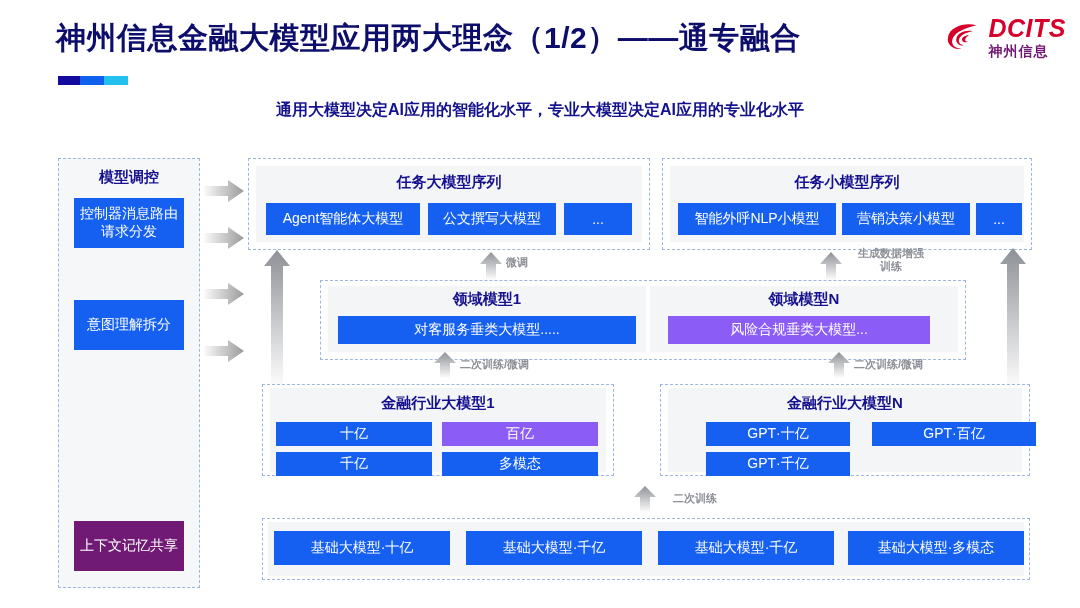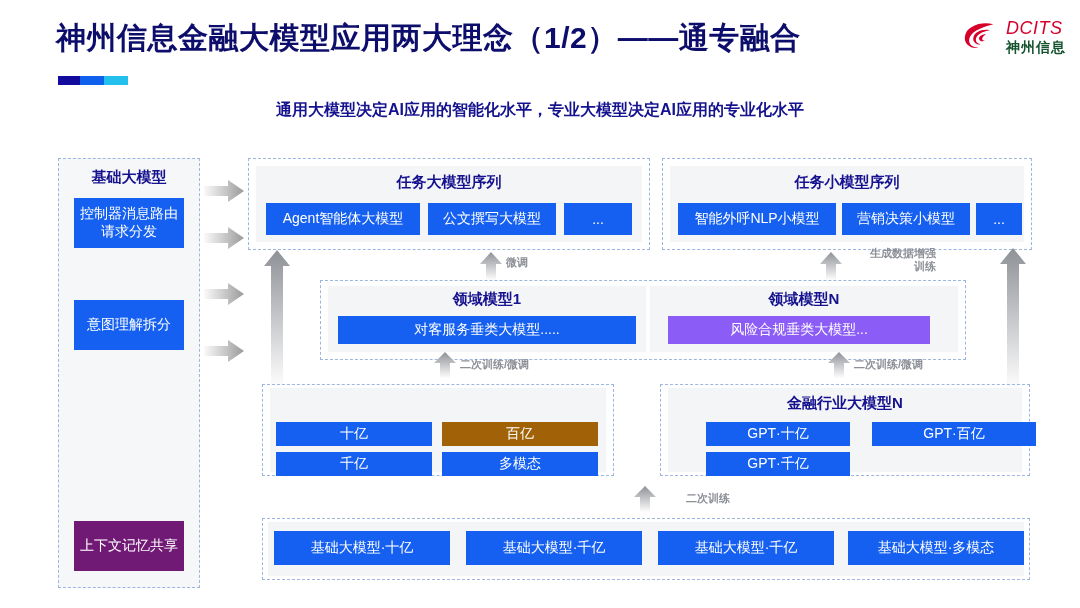--- a/index.html
+++ b/index.html
@@ -19,22 +19,22 @@
   }
   .accent-bar { position: absolute; left: 58px; top: 76px; display: flex; width: 70px; height: 9px; }
   .accent-bar i { display: block; height: 100%; }
   .accent-bar i:nth-child(1) { width: 22px; background: #130a9e; }
   .accent-bar i:nth-child(2) { width: 24px; background: #1060ee; }
   .accent-bar i:nth-child(3) { width: 24px; background: #23c0ee; }
 
   .logo { position: absolute; right: 14px; top: 16px; display: flex; align-items: center; gap: 6px; }
   .logo-mark { width: 40px; height: 40px; }
   .logo-text { display: flex; flex-direction: column; align-items: flex-start; line-height: 1; }
-  .logo-en { font-size: 18px; font-weight: normal; color: #d6002a; letter-spacing: .5px; font-style: italic; }
-  .logo-cn { font-size: 14px; font-weight: bold; color: #14532d; letter-spacing: 1px; margin-top: 3px; }
+  .logo-en { font-size: 25px; font-weight: bold; color: #d6002a; letter-spacing: .5px; font-style: italic; }
+  .logo-cn { font-size: 14px; font-weight: bold; color: #701a75; letter-spacing: 1px; margin-top: 3px; }
 
   .subtitle {
     position: absolute; left: 0; right: 0; top: 100px; text-align: center;
     font-size: 16px; font-weight: bold; color: #15128e;
   }
 
   
   .blue {
     background: #1560f0; color: #fff; font-weight: normal;
     display: flex; align-items: center; justify-content: center;
@@ -65,21 +65,21 @@
   #dom-grey-2 { left: 650px; top: 286px; width: 308px; height: 66px; }
   #fin-dash-1 { left: 262px; top: 384px; width: 352px; height: 92px; }
   #fin-dash-2 { left: 660px; top: 384px; width: 370px; height: 92px; }
   #fin-grey-1 { left: 270px; top: 388px; width: 336px; height: 84px; }
   #fin-grey-2 { left: 668px; top: 388px; width: 354px; height: 84px; }
 
   
   #base-dash { left: 262px; top: 518px; width: 768px; height: 62px; }
   #base-grey { left: 268px; top: 522px; width: 756px; height: 54px; }
 
-  .arrow-label { position: absolute; color: #8c8f96; font-size: 11px; font-weight: bold; line-height: 13px; text-align: right; }
+  .arrow-label { position: absolute; color: #8c8f96; font-size: 11px; font-weight: bold; line-height: 13px; text-align: center; }
 
   .arrow-up { position: absolute; }
 </style>
 </head>
 <body>
 
 <div class="slide">
 
   <div class="title" style="color: rgb(13, 13, 107);">神州信息金融大模型应用两大理念（1/2）——通专融合</div>
 
@@ -97,21 +97,21 @@
     </svg>
     <div class="logo-text">
       <span class="logo-en" style="color: rgb(214, 0, 42);">DCITS</span>
       <span class="logo-cn">神州信息</span>
     </div>
   </div>
 
   <div class="subtitle">通用大模型决定AI应用的智能化水平，专业大模型决定AI应用的专业化水平</div>
 
   <div class="dashbox" id="ctrl-col" style="border-color: rgb(157, 182, 224);"></div>
-  <div class="panel-title" id="ctrl-title" style="color: rgb(22, 18, 143);">基础大模型</div>
+  <div class="panel-title" id="ctrl-title" style="color: rgb(22, 18, 143);">模型调控</div>
 
   <div class="blue ctrl-item" style="top: 198px; height: 50px; background: rgb(21, 96, 240);">控制器消息路由请求分发</div>
   <div class="blue ctrl-item" style="top: 300px; height: 50px; background: rgb(21, 96, 240);">意图理解拆分</div>
   <div class="blue ctrl-item" style="top: 521px; height: 50px; background: #701a75;">上下文记忆共享</div>
 
   <svg class="arrow-r" style="left:204px;top:180px;" viewBox="0 0 40 22">
     <defs>
         <linearGradient id="gr" x1="0" y1="0" x2="1" y2="0">
           <stop offset="0" stop-color="#fafafa"></stop>
           <stop offset="1" stop-color="#9a9a9a"></stop>
@@ -182,36 +182,37 @@
   </svg>
   <div class="arrow-label" style="left:460px;top:358px;width:100px;text-align:left;">二次训练/微调</div>
 
   <svg class="arrow-up" style="left:828px;top:352px;width:22px;height:26px;" viewBox="0 0 22 26">
     <path d="M11 0 L22 11 L16 11 L16 26 L6 26 L6 11 L0 11 Z" fill="url(#gu)"></path>
   </svg>
   <div class="arrow-label" style="left:854px;top:358px;width:100px;text-align:left;">二次训练/微调</div>
 
   <div class="dashbox" id="fin-dash-1" style="border-color: rgb(157, 182, 224);"></div>
   <div class="greypanel" id="fin-grey-1" style="background: rgb(244, 245, 247);"></div>
+  <div class="panel-title" style="position: absolute; left: 270px; top: 394px; width: 336px; color: rgb(22, 18, 143);">金融行业大模型1</div>
   <div class="blue" style="position: absolute; left: 276px; top: 422px; width: 156px; height: 24px; background: rgb(21, 96, 240);">十亿</div>
-  <div class="blue" style="position: absolute; left: 442px; top: 422px; width: 156px; height: 24px; background: #a16207;">百亿</div>
+  <div class="blue" style="position: absolute; left: 442px; top: 422px; width: 156px; height: 24px; background: #8b5cf6;">百亿</div>
   <div class="blue" style="position: absolute; left: 276px; top: 452px; width: 156px; height: 24px; background: rgb(21, 96, 240);">千亿</div>
   <div class="blue" style="position: absolute; left: 442px; top: 452px; width: 156px; height: 24px; background: rgb(21, 96, 240);">多模态</div>
 
   <div class="dashbox" id="fin-dash-2" style="border-color: rgb(157, 182, 224);"></div>
   <div class="greypanel" id="fin-grey-2" style="background: rgb(244, 245, 247);"></div>
   <div class="panel-title" style="position: absolute; left: 668px; top: 394px; width: 354px; color: rgb(22, 18, 143);">金融行业大模型N</div>
   <div class="blue" style="position: absolute; left: 706px; top: 422px; width: 144px; height: 24px; background: rgb(21, 96, 240);">GPT·十亿</div>
   <div class="blue" style="position: absolute; left: 872px; top: 422px; width: 164px; height: 24px; background: rgb(21, 96, 240);">GPT·百亿</div>
   <div class="blue" style="position: absolute; left: 706px; top: 452px; width: 144px; height: 24px; background: rgb(21, 96, 240);">GPT·千亿</div>
 
   <svg class="arrow-up" style="left:634px;top:486px;width:22px;height:26px;" viewBox="0 0 22 26">
     <path d="M11 0 L22 11 L16 11 L16 26 L6 26 L6 11 L0 11 Z" fill="url(#gu)"></path>
   </svg>
-  <div class="arrow-label" style="left:660px;top:492px;width:70px;text-align:right;">二次训练</div>
+  <div class="arrow-label" style="left:660px;top:492px;width:70px;text-align:center;">二次训练</div>
 
   <div class="dashbox" id="base-dash" style="border-color: rgb(157, 182, 224);"></div>
   <div class="greypanel" id="base-grey" style="background: rgb(244, 245, 247);"></div>
   <div class="blue" style="position: absolute; left: 274px; top: 531px; width: 176px; height: 34px; background: rgb(21, 96, 240);">基础大模型·十亿</div>
   <div class="blue" style="position: absolute; left: 466px; top: 531px; width: 176px; height: 34px; background: rgb(21, 96, 240);">基础大模型·千亿</div>
   <div class="blue" style="position: absolute; left: 658px; top: 531px; width: 176px; height: 34px; background: rgb(21, 96, 240);">基础大模型·千亿</div>
   <div class="blue" style="position: absolute; left: 848px; top: 531px; width: 176px; height: 34px; background: rgb(21, 96, 240);">基础大模型·多模态</div>
 
 </div>
 

